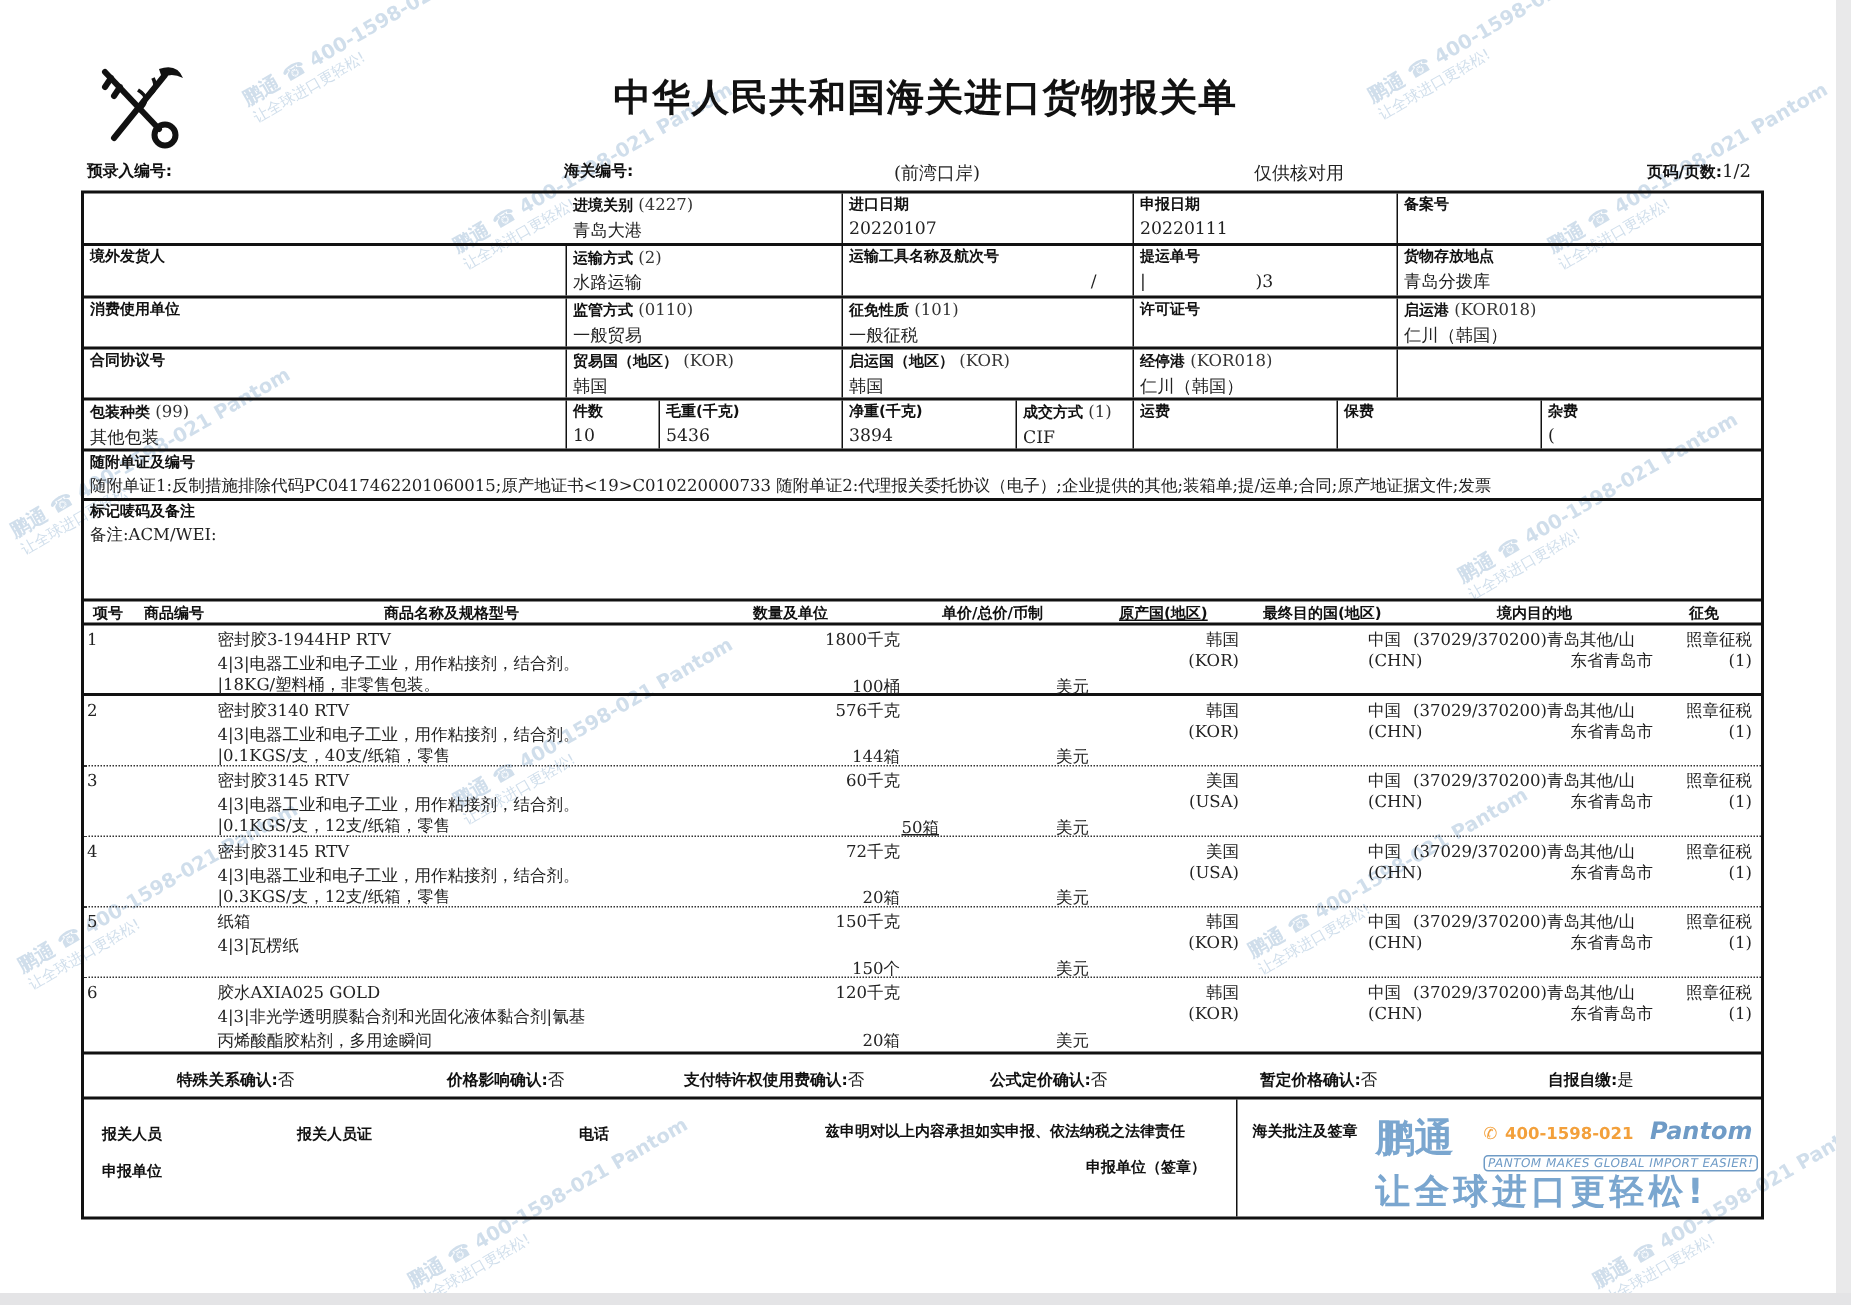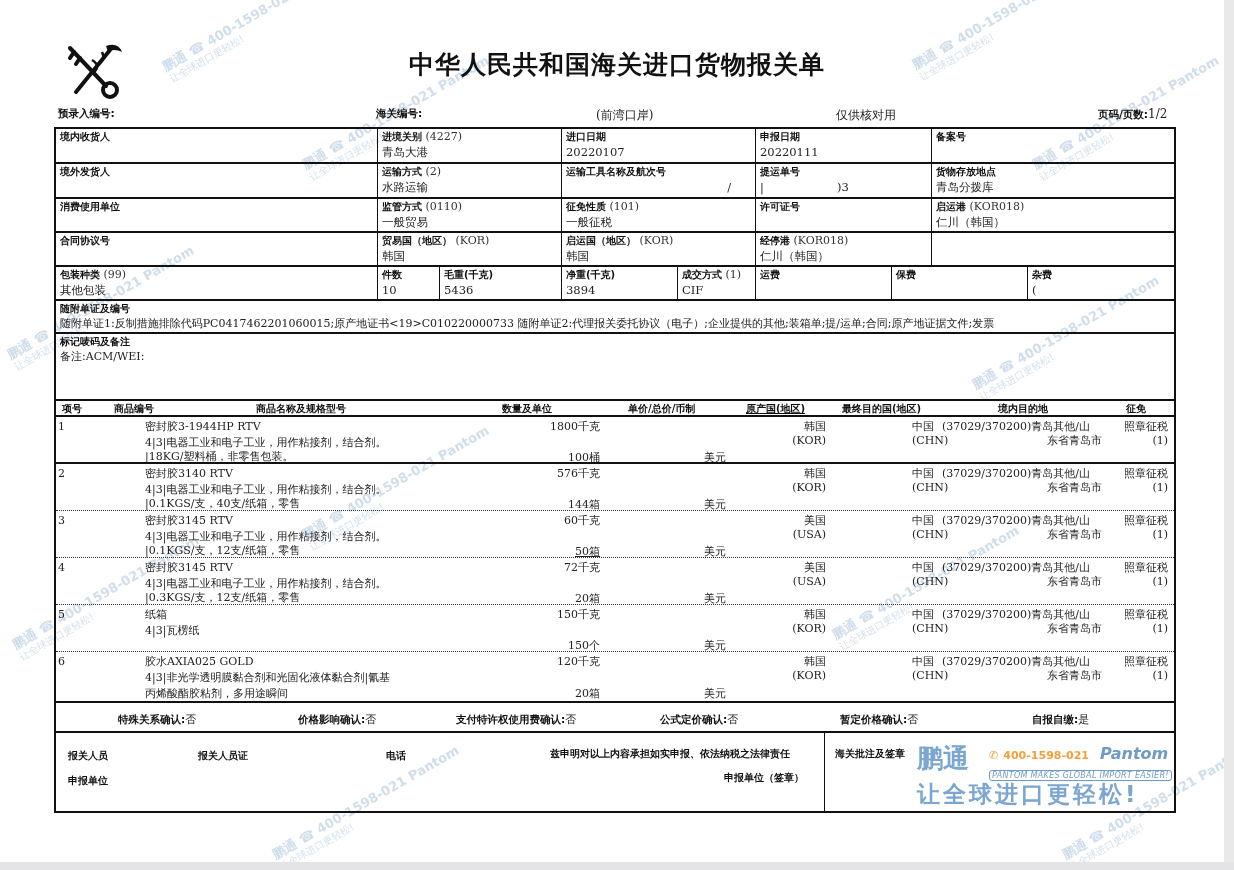--- a/index.html
+++ b/index.html
@@ -81,24 +81,20 @@
 
 <div class="meta bold-lbl" style="left:58px;">预录入编号:</div>
 <div class="meta bold-lbl" style="left:376px;">海关编号:</div>
 <div class="meta" style="left:596px;">(前湾口岸)</div>
 <div class="meta" style="left:836px;">仅供核对用</div>
 <div class="meta" style="left:1098px;"><span class="bold-lbl">页码/页数:</span><span>1/2</span></div>
 
 <div class="form">
 
   <div class="row" style="top:0;height:35px;">
-    <div class="cell" style="left:0;width:322px;">
-      <div class="lbl">境内收货人</div>
-      <div class="val"></div>
-    </div>
     <div class="cell" style="left:322px;width:184px;">
       <div class="lbl"><span>进境关别</span> <span class="code">(4227)</span></div>
       <div class="val">青岛大港</div>
     </div>
     <div class="cell" style="left:506px;width:194px;">
       <div class="lbl">进口日期</div>
       <div class="val">20220107</div>
     </div>
     <div class="cell" style="left:700px;width:176px;">
       <div class="lbl">申报日期</div>
@@ -215,21 +211,21 @@
     <div class="docs-line">随附单证1:反制措施排除代码PC0417462201060015;原产地证书&lt;19&gt;C010220000733 随附单证2:代理报关委托协议（电子）;企业提供的其他;装箱单;提/运单;合同;原产地证据文件;发票</div>
   </div>
 
   <div class="row" style="top:205px;height:67px;padding:1px 4px;">
     <div class="lbl">标记唛码及备注</div>
     <div class="docs-line">备注:ACM/WEI:</div>
   </div>
 
   <div class="thead">
     <span class="th" style="left:6px;">项号</span>
-    <span class="th" style="left:58px;text-align:center;">商品编号</span>
+    <span class="th" style="left:40px;text-align:center;">商品编号</span>
     <span class="th" style="left:200px;">商品名称及规格型号</span>
     <span class="th" style="left:446px;">数量及单位</span>
     <span class="th" style="left:572px;">单价/总价/币制</span>
     <span class="th" style="left:690px;text-decoration:underline;">原产国(地区)</span>
     <span class="th" style="left:786px;">最终目的国(地区)</span>
     <span class="th" style="left:942px;">境内目的地</span>
     <span class="th" style="left:1070px;">征免</span>
   </div>
 
   <div class="item first" style="top:288px;">
@@ -267,21 +263,21 @@
     <div class="ic r" style="right:6px;top:3px;">照章征税</div>
     <div class="ic r" style="right:6px;top:17px;">(1)</div>
   </div>
 
   <div class="item" style="top:382px;">
     <div class="ic" style="left:2px;top:3px;">3</div>
     <div class="ic" style="left:89px;top:3px;">密封胶3145 RTV</div>
     <div class="ic" style="left:89px;top:19px;">4|3|电器工业和电子工业，用作粘接剂，结合剂。</div>
     <div class="ic" style="left:89px;top:33px;">|0.1KGS/支，12支/纸箱，零售</div>
     <div class="ic r" style="right:574px;top:3px;">60千克</div>
-    <div class="ic r" style="right:574px;top:34px;text-decoration:underline;">50箱</div>
+    <div class="ic r" style="right:548px;top:34px;text-decoration:underline;">50箱</div>
     <div class="ic" style="left:648px;top:34px;">美元</div>
     <div class="ic r" style="right:348px;top:3px;">美国</div>
     <div class="ic r" style="right:348px;top:17px;">(USA)</div>
     <div class="ic r" style="right:240px;top:3px;">中国</div>
     <div class="ic" style="left:856px;top:17px;">(CHN)</div>
     <div class="ic" style="left:886px;top:3px;">(37029/370200)青岛其他/山</div>
     <div class="ic r" style="right:72px;top:17px;">东省青岛市</div>
     <div class="ic r" style="right:6px;top:3px;">照章征税</div>
     <div class="ic r" style="right:6px;top:17px;">(1)</div>
   </div>

